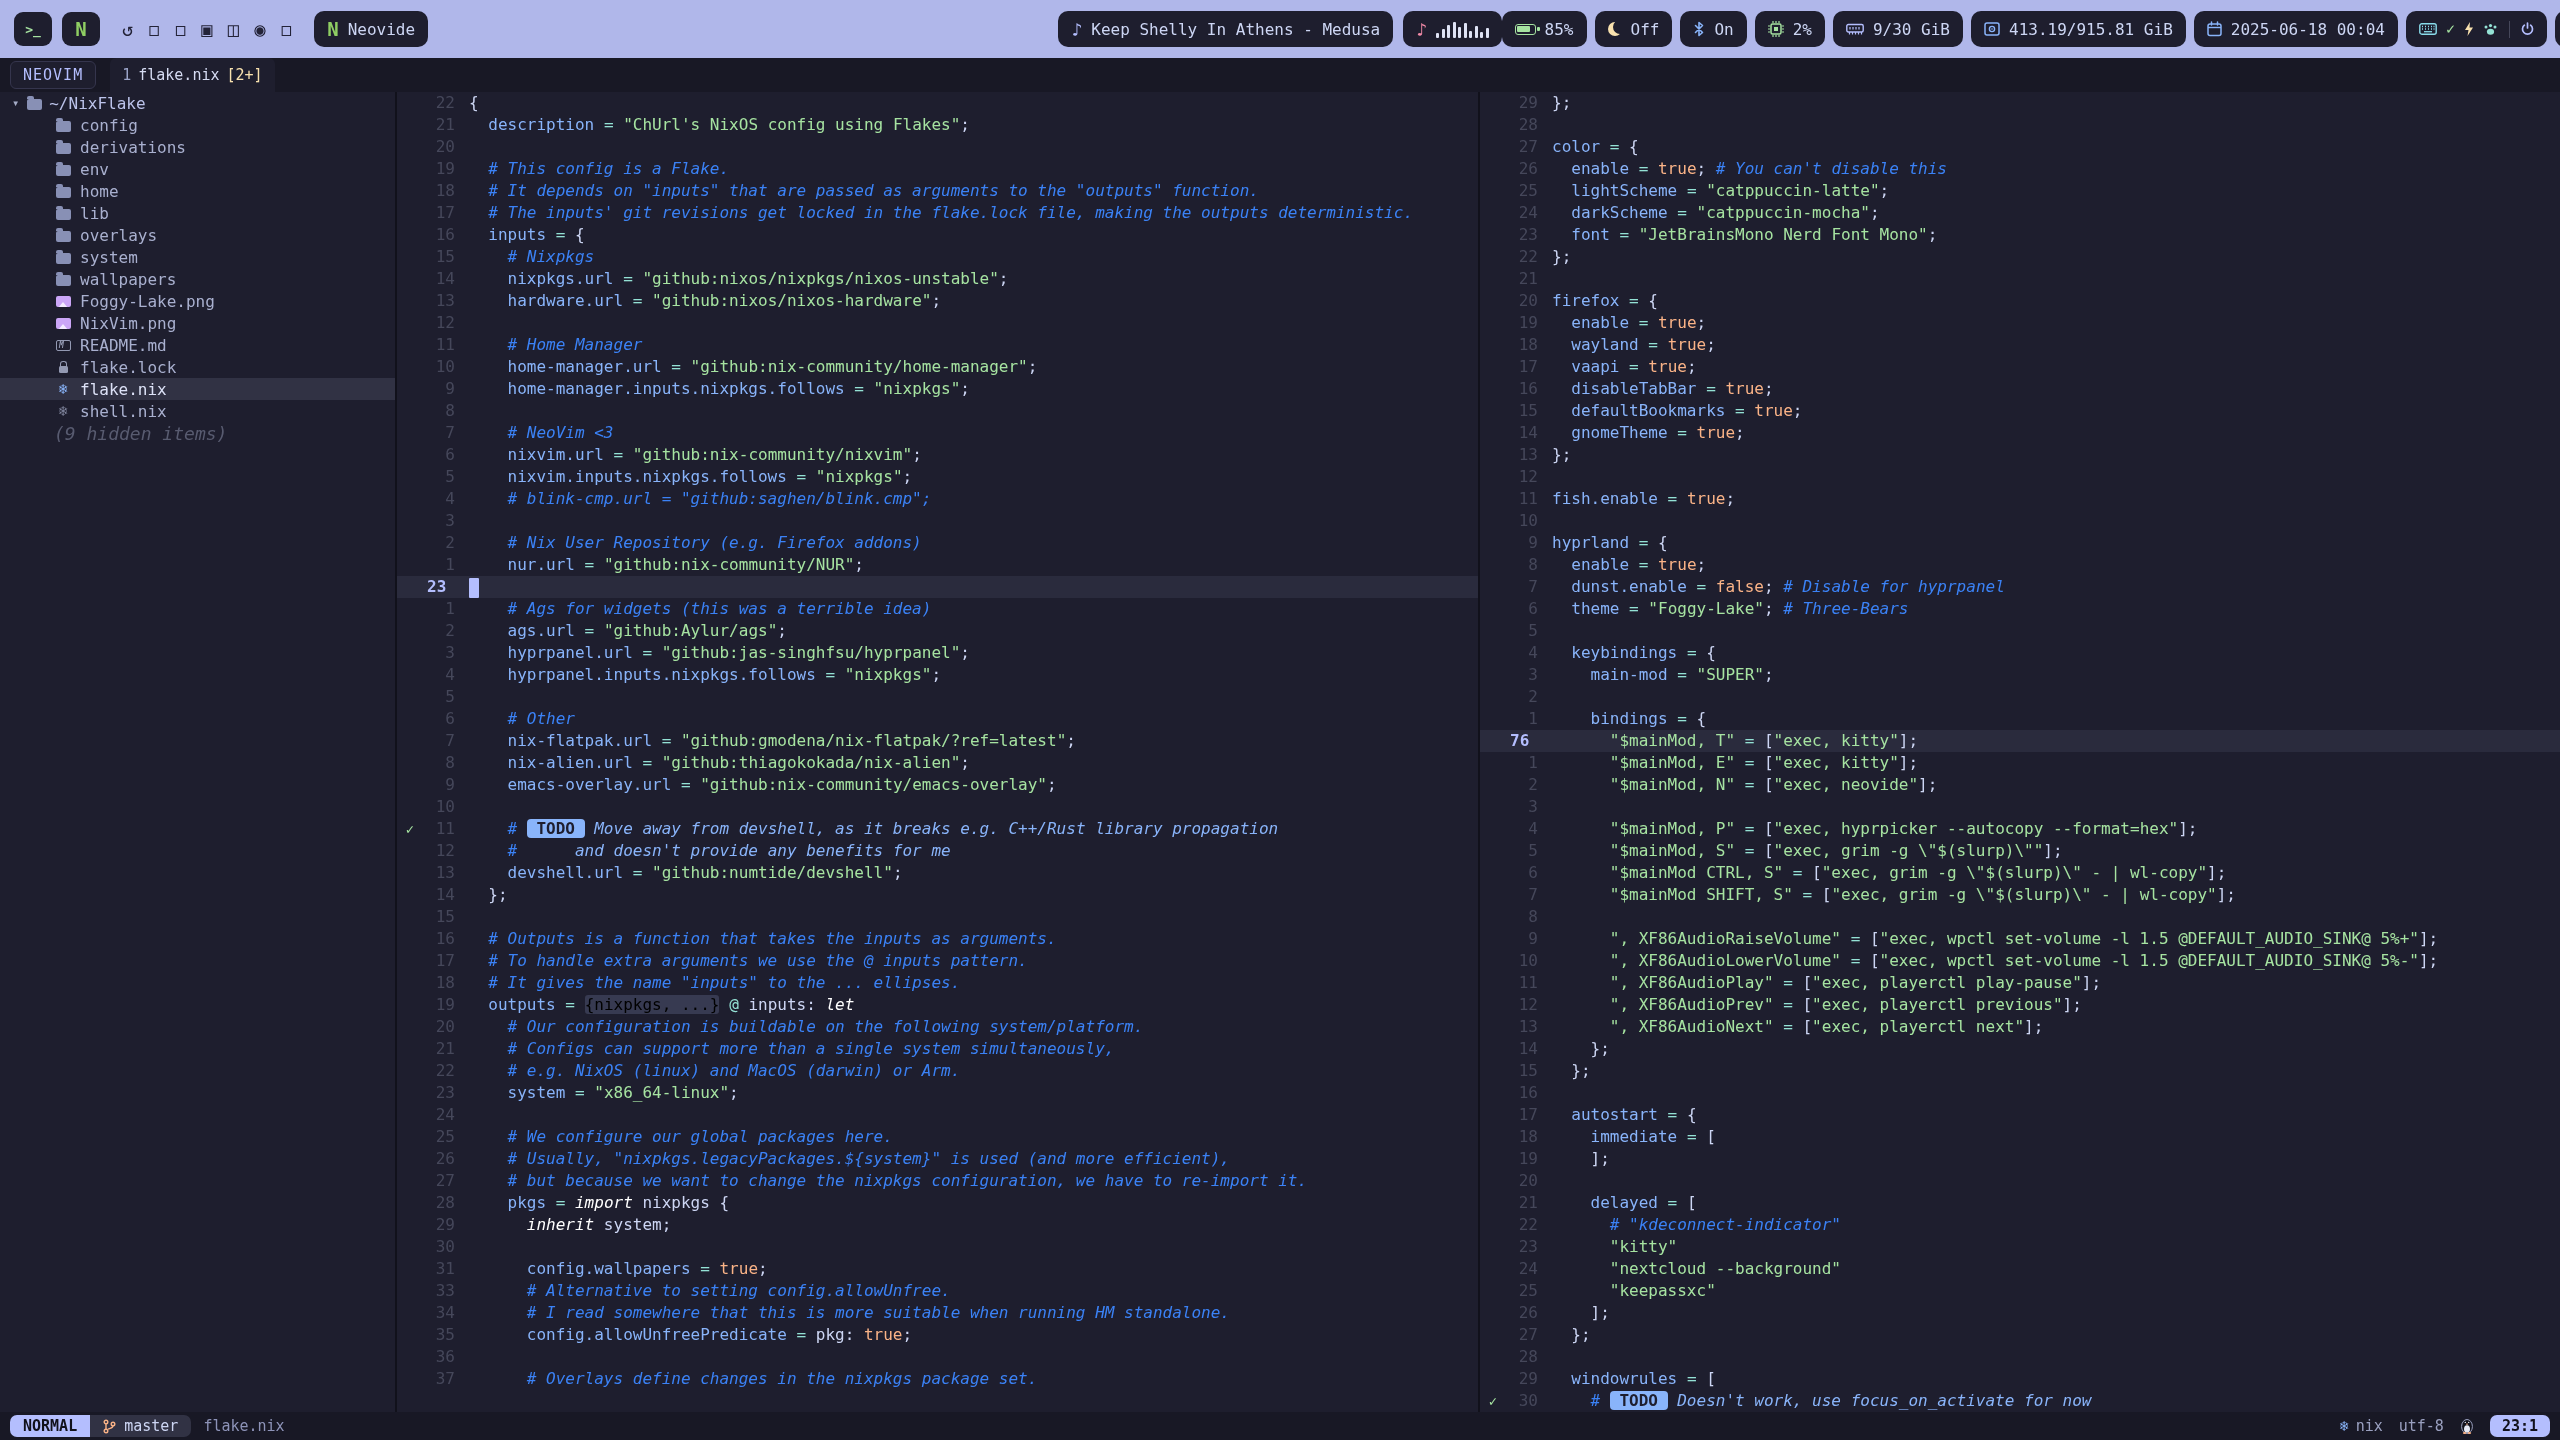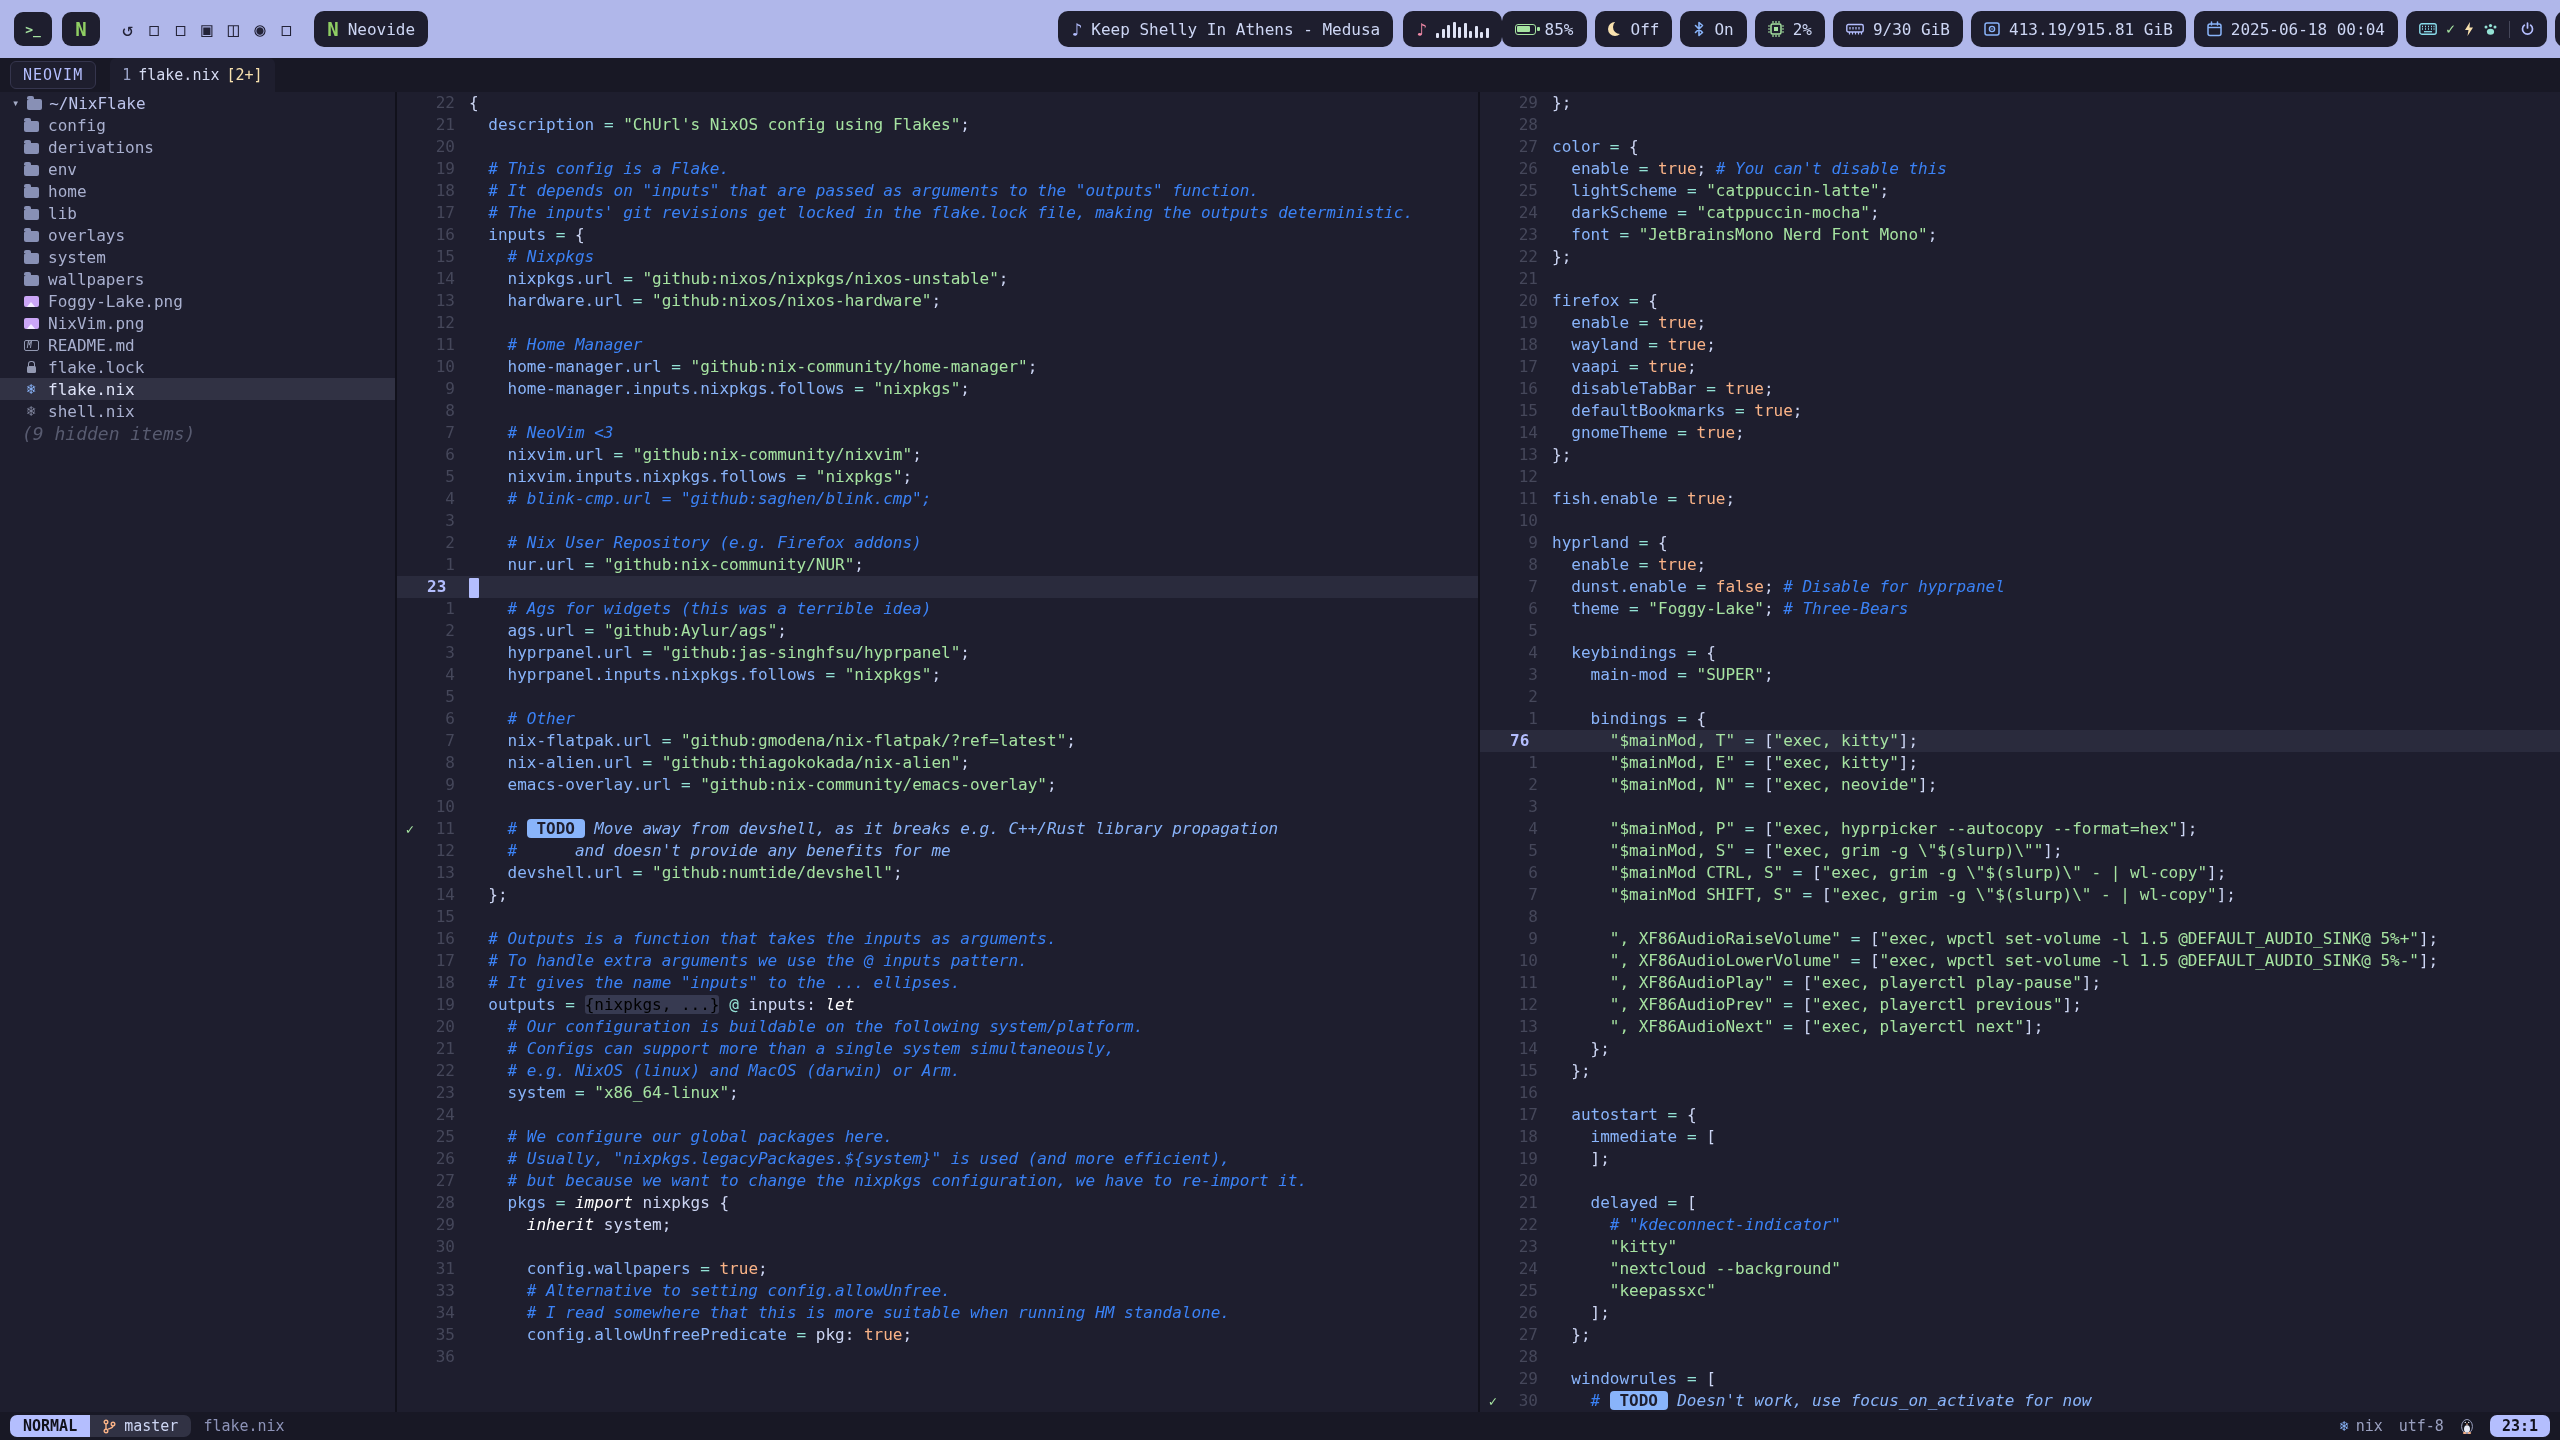--- a/index.html
+++ b/index.html
@@ -33,21 +33,21 @@
   .bufferline{height:34px;background:#181825;display:flex;align-items:center;padding:0 10px;gap:14px;font-size:15px}
   .exp-label{color:#b4befe;letter-spacing:1px;padding:4px 12px;background:#1e1e2e;border:1px solid #35354d;border-radius:6px}
   .buf-tab{display:flex;align-items:center;gap:7px;background:#1e1e2e;border-radius:6px 6px 0 0;padding:6px 12px 7px;height:34px}
   .buf-idx{color:#9aa3c7}
   .buf-label{color:#d5dbf2}
   .buf-suffix{color:#f9e2af}
 
   
   .main{display:flex;height:1320px}
   .sidebar{width:397px;background:#1e1e2e;border-right:2px solid #11111b;font-size:16px;overflow:hidden}
-  .trow{display:flex;align-items:center;height:22px;gap:8px;padding-left:22px;color:#a9b0cf;white-space:pre}
+  .trow{display:flex;align-items:center;height:22px;gap:8px;padding-left:54px;color:#a9b0cf;white-space:pre}
   .trow.root{padding-left:12px;color:#bcc3ea;gap:6px}
   .trow.sel{background:#313244;color:#dde2f7}
   .trow.note{color:#585b70;font-style:italic;}
   .chev{color:#a6adc8;font-size:12px}
   .ticon{width:18px;display:inline-flex;align-items:center;justify-content:center;flex:none;font-style:normal}
   .sh{display:block;position:relative}
   .sh-folder,.sh-folder-open{width:15px;height:11px;background:#8890b5;border-radius:2px;margin-top:2px}
   .sh-folder::before,.sh-folder-open::before{content:"";position:absolute;top:-3px;left:0;width:7px;height:3px;background:#8890b5;border-radius:2px 2px 0 0}
   .sh-image{width:15px;height:11px;border-radius:2px;background:#cba6f7;overflow:hidden}
   .sh-image::after{content:"";position:absolute;left:2px;bottom:-1px;border-left:5px solid transparent;border-right:5px solid transparent;border-bottom:6px solid #f3ecff}
@@ -304,20 +304,21 @@
         <div class="cl"><span class="sign"></span><span class="lnum">26</span><span class="codetxt"><span class="seg-d">    </span><span class="seg-c"># Usually, "nixpkgs.legacyPackages.${system}" is used (and more efficient),</span></span></div>
         <div class="cl"><span class="sign"></span><span class="lnum">27</span><span class="codetxt"><span class="seg-d">    </span><span class="seg-c"># but because we want to change the nixpkgs configuration, we have to re-import it.</span></span></div>
         <div class="cl"><span class="sign"></span><span class="lnum">28</span><span class="codetxt"><span class="seg-d">    </span><span class="seg-k">pkgs</span><span class="seg-d"> </span><span class="seg-o">=</span><span class="seg-d"> </span><span class="seg-m">import</span><span class="seg-d"> nixpkgs {</span></span></div>
         <div class="cl"><span class="sign"></span><span class="lnum">29</span><span class="codetxt"><span class="seg-d">      </span><span class="seg-m">inherit</span><span class="seg-d"> system;</span></span></div>
         <div class="cl"><span class="sign"></span><span class="lnum">30</span><span class="codetxt"></span></div>
         <div class="cl"><span class="sign"></span><span class="lnum">31</span><span class="codetxt"><span class="seg-d">      </span><span class="seg-k">config.wallpapers</span><span class="seg-d"> </span><span class="seg-o">=</span><span class="seg-d"> </span><span class="seg-b">true</span><span class="seg-d">;</span></span></div>
         <div class="cl"><span class="sign"></span><span class="lnum">33</span><span class="codetxt"><span class="seg-d">      </span><span class="seg-c"># Alternative to setting config.allowUnfree.</span></span></div>
         <div class="cl"><span class="sign"></span><span class="lnum">34</span><span class="codetxt"><span class="seg-d">      </span><span class="seg-c"># I read somewhere that this is more suitable when running HM standalone.</span></span></div>
         <div class="cl"><span class="sign"></span><span class="lnum">35</span><span class="codetxt"><span class="seg-d">      </span><span class="seg-k">config.allowUnfreePredicate</span><span class="seg-d"> </span><span class="seg-o">=</span><span class="seg-d"> pkg: </span><span class="seg-b">true</span><span class="seg-d">;</span></span></div>
         <div class="cl"><span class="sign"></span><span class="lnum">36</span><span class="codetxt"></span></div>
+        <div class="cl"><span class="sign"></span><span class="lnum">37</span><span class="codetxt"><span class="seg-d">      </span><span class="seg-c"># Overlays define changes in the nixpkgs package set.</span></span></div>
       </div>
   </section>
   <div class="vsep"></div>
   <section class="pane right">
     <div>
         <div class="cl"><span class="sign"></span><span class="lnum">29</span><span class="codetxt"><span class="seg-d">};</span></span></div>
         <div class="cl"><span class="sign"></span><span class="lnum">28</span><span class="codetxt"></span></div>
         <div class="cl"><span class="sign"></span><span class="lnum">27</span><span class="codetxt"><span class="seg-k">color</span><span class="seg-d"> </span><span class="seg-o">=</span><span class="seg-d"> {</span></span></div>
         <div class="cl"><span class="sign"></span><span class="lnum">26</span><span class="codetxt"><span class="seg-d">  </span><span class="seg-k">enable</span><span class="seg-d"> </span><span class="seg-o">=</span><span class="seg-d"> </span><span class="seg-b">true</span><span class="seg-d">; </span><span class="seg-c"># You can't disable this</span></span></div>
         <div class="cl"><span class="sign"></span><span class="lnum">25</span><span class="codetxt"><span class="seg-d">  </span><span class="seg-k">lightScheme</span><span class="seg-d"> </span><span class="seg-o">=</span><span class="seg-d"> </span><span class="seg-s">"catppuccin-latte"</span><span class="seg-d">;</span></span></div>

